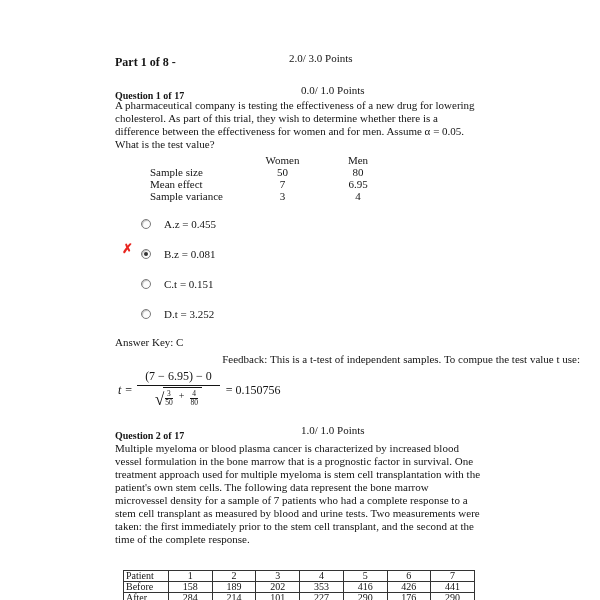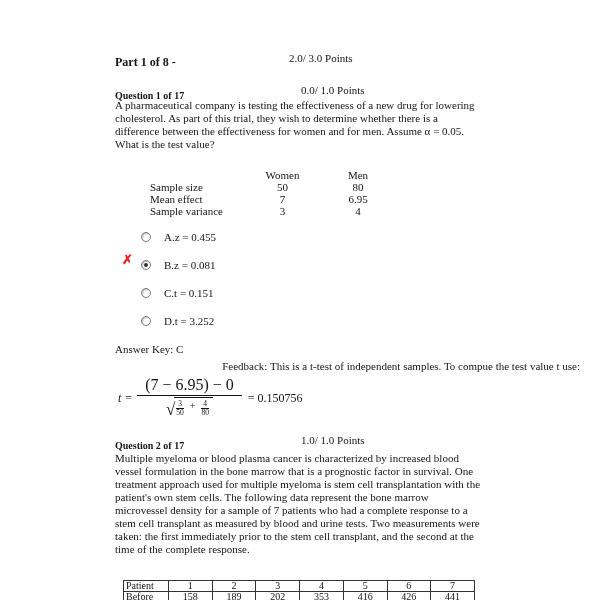--- a/index.html
+++ b/index.html
@@ -11,29 +11,29 @@
   }
   .hdr-row { position:relative; height:14px; }
   .part-title { font-weight:bold; font-size:12px; }
   .q-title { font-weight:bold; font-size:10px; }
   .points { position:absolute; top:0; font-size:11px; }
   .part-points { left:174px; }
   .q-points { left:186px; top:-1px; }
   .body-text { font-size:11px; line-height:13px; width:366px; }
 
   
-  .stats-table { margin:18px 0 0 35px; font-size:11px; line-height:12px; }
+  .stats-table { margin:3px 0 0 35px; font-size:11px; line-height:12px; }
   .stats-row { display:flex; }
   .stats-label { width:100px; }
   .stats-c1 { width:65px; text-align:center; }
   .stats-c2 { width:86px; text-align:center; }
 
   
   .options { margin:10px 0 0 0; }
-  .option-row { position:relative; margin:4px 0 10px 26px; min-height:14px; }
+  .option-row { position:relative; margin:12px 0 10px 26px; min-height:14px; }
   .radio {
     display:inline-block; width:10px; height:10px; border:1px solid #7a7a7a;
     border-radius:50%; background:#fdfdfd; vertical-align:-1px; position:relative;
     box-shadow: inset 1px 1px 1px rgba(0,0,0,0.25);
   }
   .radio.selected::after {
     content:""; position:absolute; left:2px; top:2px; width:4px; height:4px;
     border-radius:50%; background:#333;
   }
   .option-label { font-size:11px; margin-left:9px; }
@@ -41,21 +41,21 @@
   .mark.red { color:#e8251f; }
 
   .answer-key { font-size:11px; margin-top:14px; }
   .feedback { font-size:11px; margin-top:5px;text-align:right; }
 
   
   .formula { margin:4px 0 0 3px; font-size:12px; display:flex; align-items:center; }
   .f-lhs { font-style:italic; margin-right:4px; }
   .f-eq { margin-right:5px; }
   .bigfrac { display:inline-block; text-align:center; vertical-align:middle; }
-  .bf-num { display:block; padding:0 8px 1px; border-bottom:1px solid #141414; font-size:16px; }
+  .bf-num { display:block; padding:0 8px 1px; border-bottom:1px solid #141414; font-size:12px; }
   .bf-den { display:block; padding-top:1px; }
   .radical { font-size:17px; font-weight:normal; vertical-align:2px; margin-right:-1px; }
   .radicand { display:inline-block; border-top:1px solid #141414; padding:2px 4px 0 2px; vertical-align:6px; }
   .minifrac { display:inline-block; text-align:center; font-size:7.5px; line-height:8px; vertical-align:middle; }
   .minifrac .top { display:block; }
   .minifrac .bot { display:block; border-top:1px solid #141414; }
   .plus { font-size:10px; margin:0 3px; vertical-align:2px; }
   .f-result { margin-left:6px; }
 
   .q2-section { margin-top:14px; }

